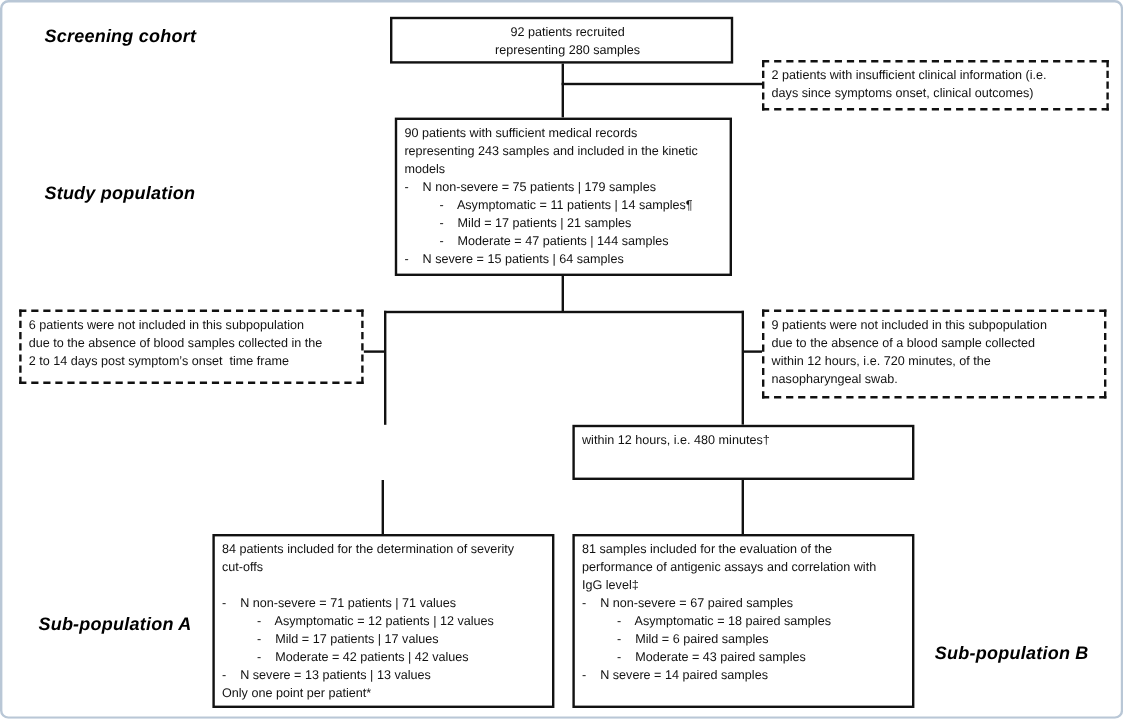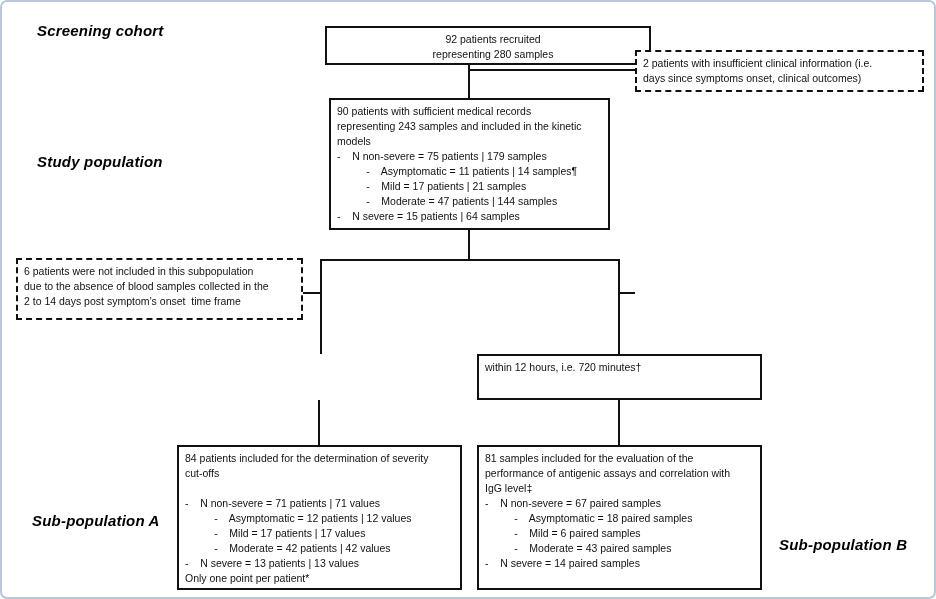--- a/index.html
+++ b/index.html
@@ -52,29 +52,30 @@
   <div class="conn" style="left:466px; top:67px;  width:167px; height:2px;"></div>
   <div class="conn" style="left:466px; top:228px; width:2px;  height:30px;"></div>
   <div class="conn" style="left:318px; top:257px; width:300px; height:2px;"></div>
   <div class="conn" style="left:318px; top:257px; width:2px;  height:95px;"></div>
   <div class="conn" style="left:616px; top:257px; width:2px;  height:95px;"></div>
   <div class="conn" style="left:301px; top:290px; width:17px; height:2px;"></div>
   <div class="conn" style="left:618px; top:290px; width:15px; height:2px;"></div>
   <div class="conn" style="left:316px; top:398px; width:2px;  height:45px;"></div>
   <div class="conn" style="left:616px; top:398px; width:2px;  height:45px;"></div>
 
-  <div class="flow-box center" style="left:323px; top:24px; width:326px; height:39px;padding-left:16px;"><div>92 patients recruited</div><div>representing 280 samples</div></div>
+  <div class="flow-box center" style="left:323px; top:12px; width:286px; height:39px;padding-left:16px;"><div>92 patients recruited</div><div>representing 280 samples</div></div>
 
   <div class="flow-box dashed" style="left:633px; top:48px; width:289px; height:42px;"><div>2 patients with insufficient clinical information (i.e.</div><div>days since symptoms onset, clinical outcomes)</div></div>
 
   <div class="flow-box" style="left:327px; top:96px; width:281px; height:132px;"><div>90 patients with sufficient medical records</div><div>representing 243 samples and included in the kinetic</div><div>models</div><div>-    N non-severe = 75 patients | 179 samples</div><div>          -    Asymptomatic = 11 patients | 14 samples¶</div><div>          -    Mild = 17 patients | 21 samples</div><div>          -    Moderate = 47 patients | 144 samples</div><div>-    N severe = 15 patients | 64 samples</div></div>
 
   <div class="flow-box dashed" style="left:14px; top:256px; width:287px; height:62px;"><div>6 patients were not included in this subpopulation</div><div>due to the absence of blood samples collected in the</div><div>2 to 14 days post symptom’s onset  time frame</div></div>
 
+  <div class="flow-box dashed" style="left:633px; top:256px; width:287px; height:74px;"><div>9 patients were not included in this subpopulation</div><div>due to the absence of a blood sample collected</div><div>within 12 hours, i.e. 720 minutes, of the</div><div>nasopharyngeal swab.</div></div>
 
 
-  <div class="flow-box" style="left:475px; top:352px; width:285px; height:46px;"><div>within 12 hours, i.e. 720 minutes†</div></div>
+  <div class="flow-box" style="left:475px; top:352px; width:285px; height:46px;"><div>within 12 hours, i.e. 480 minutes†</div></div>
 
   <div class="flow-box" style="left:175px; top:443px; width:285px; height:145px;"><div>84 patients included for the determination of severity</div><div>cut-offs</div><div>&nbsp;</div><div>-    N non-severe = 71 patients | 71 values</div><div>          -    Asymptomatic = 12 patients | 12 values</div><div>          -    Mild = 17 patients | 17 values</div><div>          -    Moderate = 42 patients | 42 values</div><div>-    N severe = 13 patients | 13 values</div><div>Only one point per patient*</div></div>
 
   <div class="flow-box" style="left:475px; top:443px; width:285px; height:145px;"><div>81 samples included for the evaluation of the</div><div>performance of antigenic assays and correlation with</div><div>IgG level‡</div><div>-    N non-severe = 67 paired samples</div><div>          -    Asymptomatic = 18 paired samples</div><div>          -    Mild = 6 paired samples</div><div>          -    Moderate = 43 paired samples</div><div>-    N severe = 14 paired samples</div></div>
 
 </div>
 
 </body></html>

